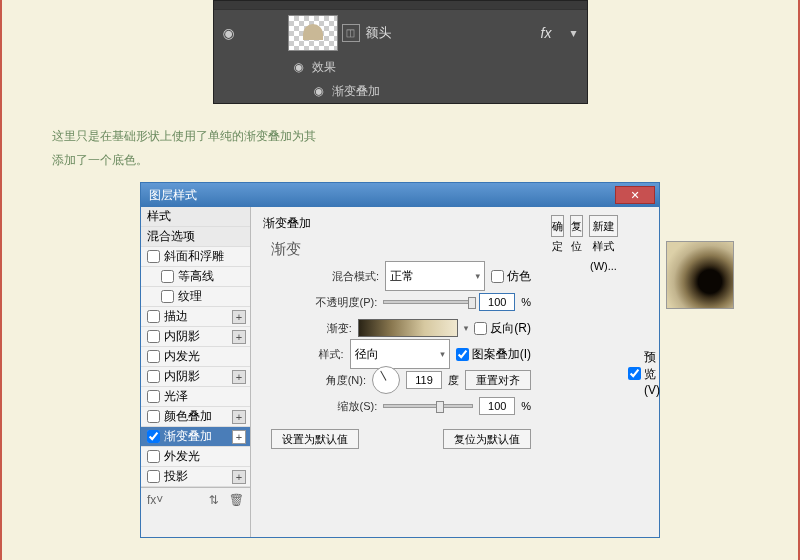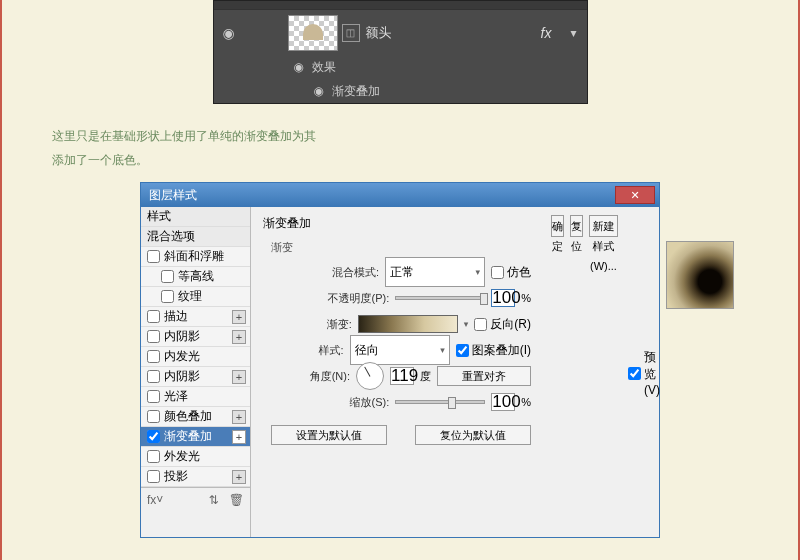--- a/index.html
+++ b/index.html
@@ -34,37 +34,37 @@
 .sl-head,.sl-row{height:20px;display:flex;align-items:center;padding-left:6px;border-bottom:1px solid #ddd;background:#f4f4f4}
 .sl-head{font-weight:normal;background:#eaeaea}
 .sl-row input{margin-right:4px}
 .sl-row .plus{margin-left:auto;margin-right:4px;width:14px;height:14px;background:#e0e0e0;border:1px solid #999;text-align:center;line-height:12px;font-size:11px;color:#555}
 .sl-row.selected{background:#4a7db8;color:#fff}
 .sl-foot{height:24px;border-top:1px solid #bbb;display:flex;align-items:center;padding:0 6px;color:#666;gap:10px}
 
 .center{flex:1;padding:8px 12px;position:relative}
 .sec-title{font-size:12px;margin-bottom:4px}
 .fieldset{border:none;padding:4px 0 0 8px}
-.fs-label{font-size:11px;color:#555;margin-bottom:6px}
+.fs-label{font-size:15px;color:#555;margin-bottom:6px}
 .frow{display:flex;align-items:center;height:22px;margin-bottom:4px;justify-content:flex-end;gap:6px}
 .frow .lbl{font-size:11px;color:#333;width:66px;text-align:right}
 .dd{height:30px;border:1px solid #999;background:#fff;font-size:11px;padding:0 4px;display:flex;align-items:center;position:relative}
 .dd.w1{width:100px}
 .dd::after{content:"▾";position:absolute;right:4px;font-size:9px;color:#666}
 .chk{display:flex;align-items:center;gap:3px;font-size:11px}
 .chk input{margin:0}
 .slider{width:90px;height:4px;background:#ccc;border:1px solid #999;position:relative}
 .slider .knob{position:absolute;top:-4px;width:8px;height:12px;background:#e8e8e8;border:1px solid #888}
-.numbox{width:24px;height:18px;border:1px solid #3a76b5;background:#fff;text-align:center;line-height:16px;font-size:17px}
+.numbox{width:36px;height:18px;border:1px solid #3a76b5;background:#fff;text-align:center;line-height:16px;font-size:11px}
 .numbox.plain{border-color:#999}
 .pct{font-size:11px}
 .grad{width:100px;height:18px;border:1px solid #666;background:linear-gradient(90deg,#2a2416,#8a7850,#d6c8a0,#f0e8d0)}
 .angle{width:28px;height:28px;border:1px solid #999;border-radius:50%;position:relative;background:#fff}
 .angle .hand{position:absolute;left:50%;top:50%;width:11px;height:1px;background:#333;transform-origin:left;transform:rotate(-119deg)}
-.btn-s{height:20px;padding:0 24px;border:1px solid #999;background:#f4f4f4;font-size:11px;line-height:18px}
+.btn-s{height:20px;padding:0 10px;border:1px solid #999;background:#f4f4f4;font-size:11px;line-height:18px}
 .bot-btns{display:flex;gap:10px;margin-top:12px;justify-content:space-between}
 
 .right{width:116px;padding:8px;display:flex;flex-direction:row;gap:6px}
 .rbtn{height:22px;border:1px solid #999;background:#f4f4f4;text-align:center;line-height:20px;font-size:11px}
 .preview{margin-top:20px}
 .pv-img{width:68px;height:68px;border:1px solid #999;margin:6px auto 0;background:radial-gradient(circle at 65% 60%,#0a0602 0 20%,#3a2e1a 28%,#8a7850 45%,#c2b48e 62%,#dcd0a8 80%)}
 </style>
 </head>
 <body>
 <div class="page">

